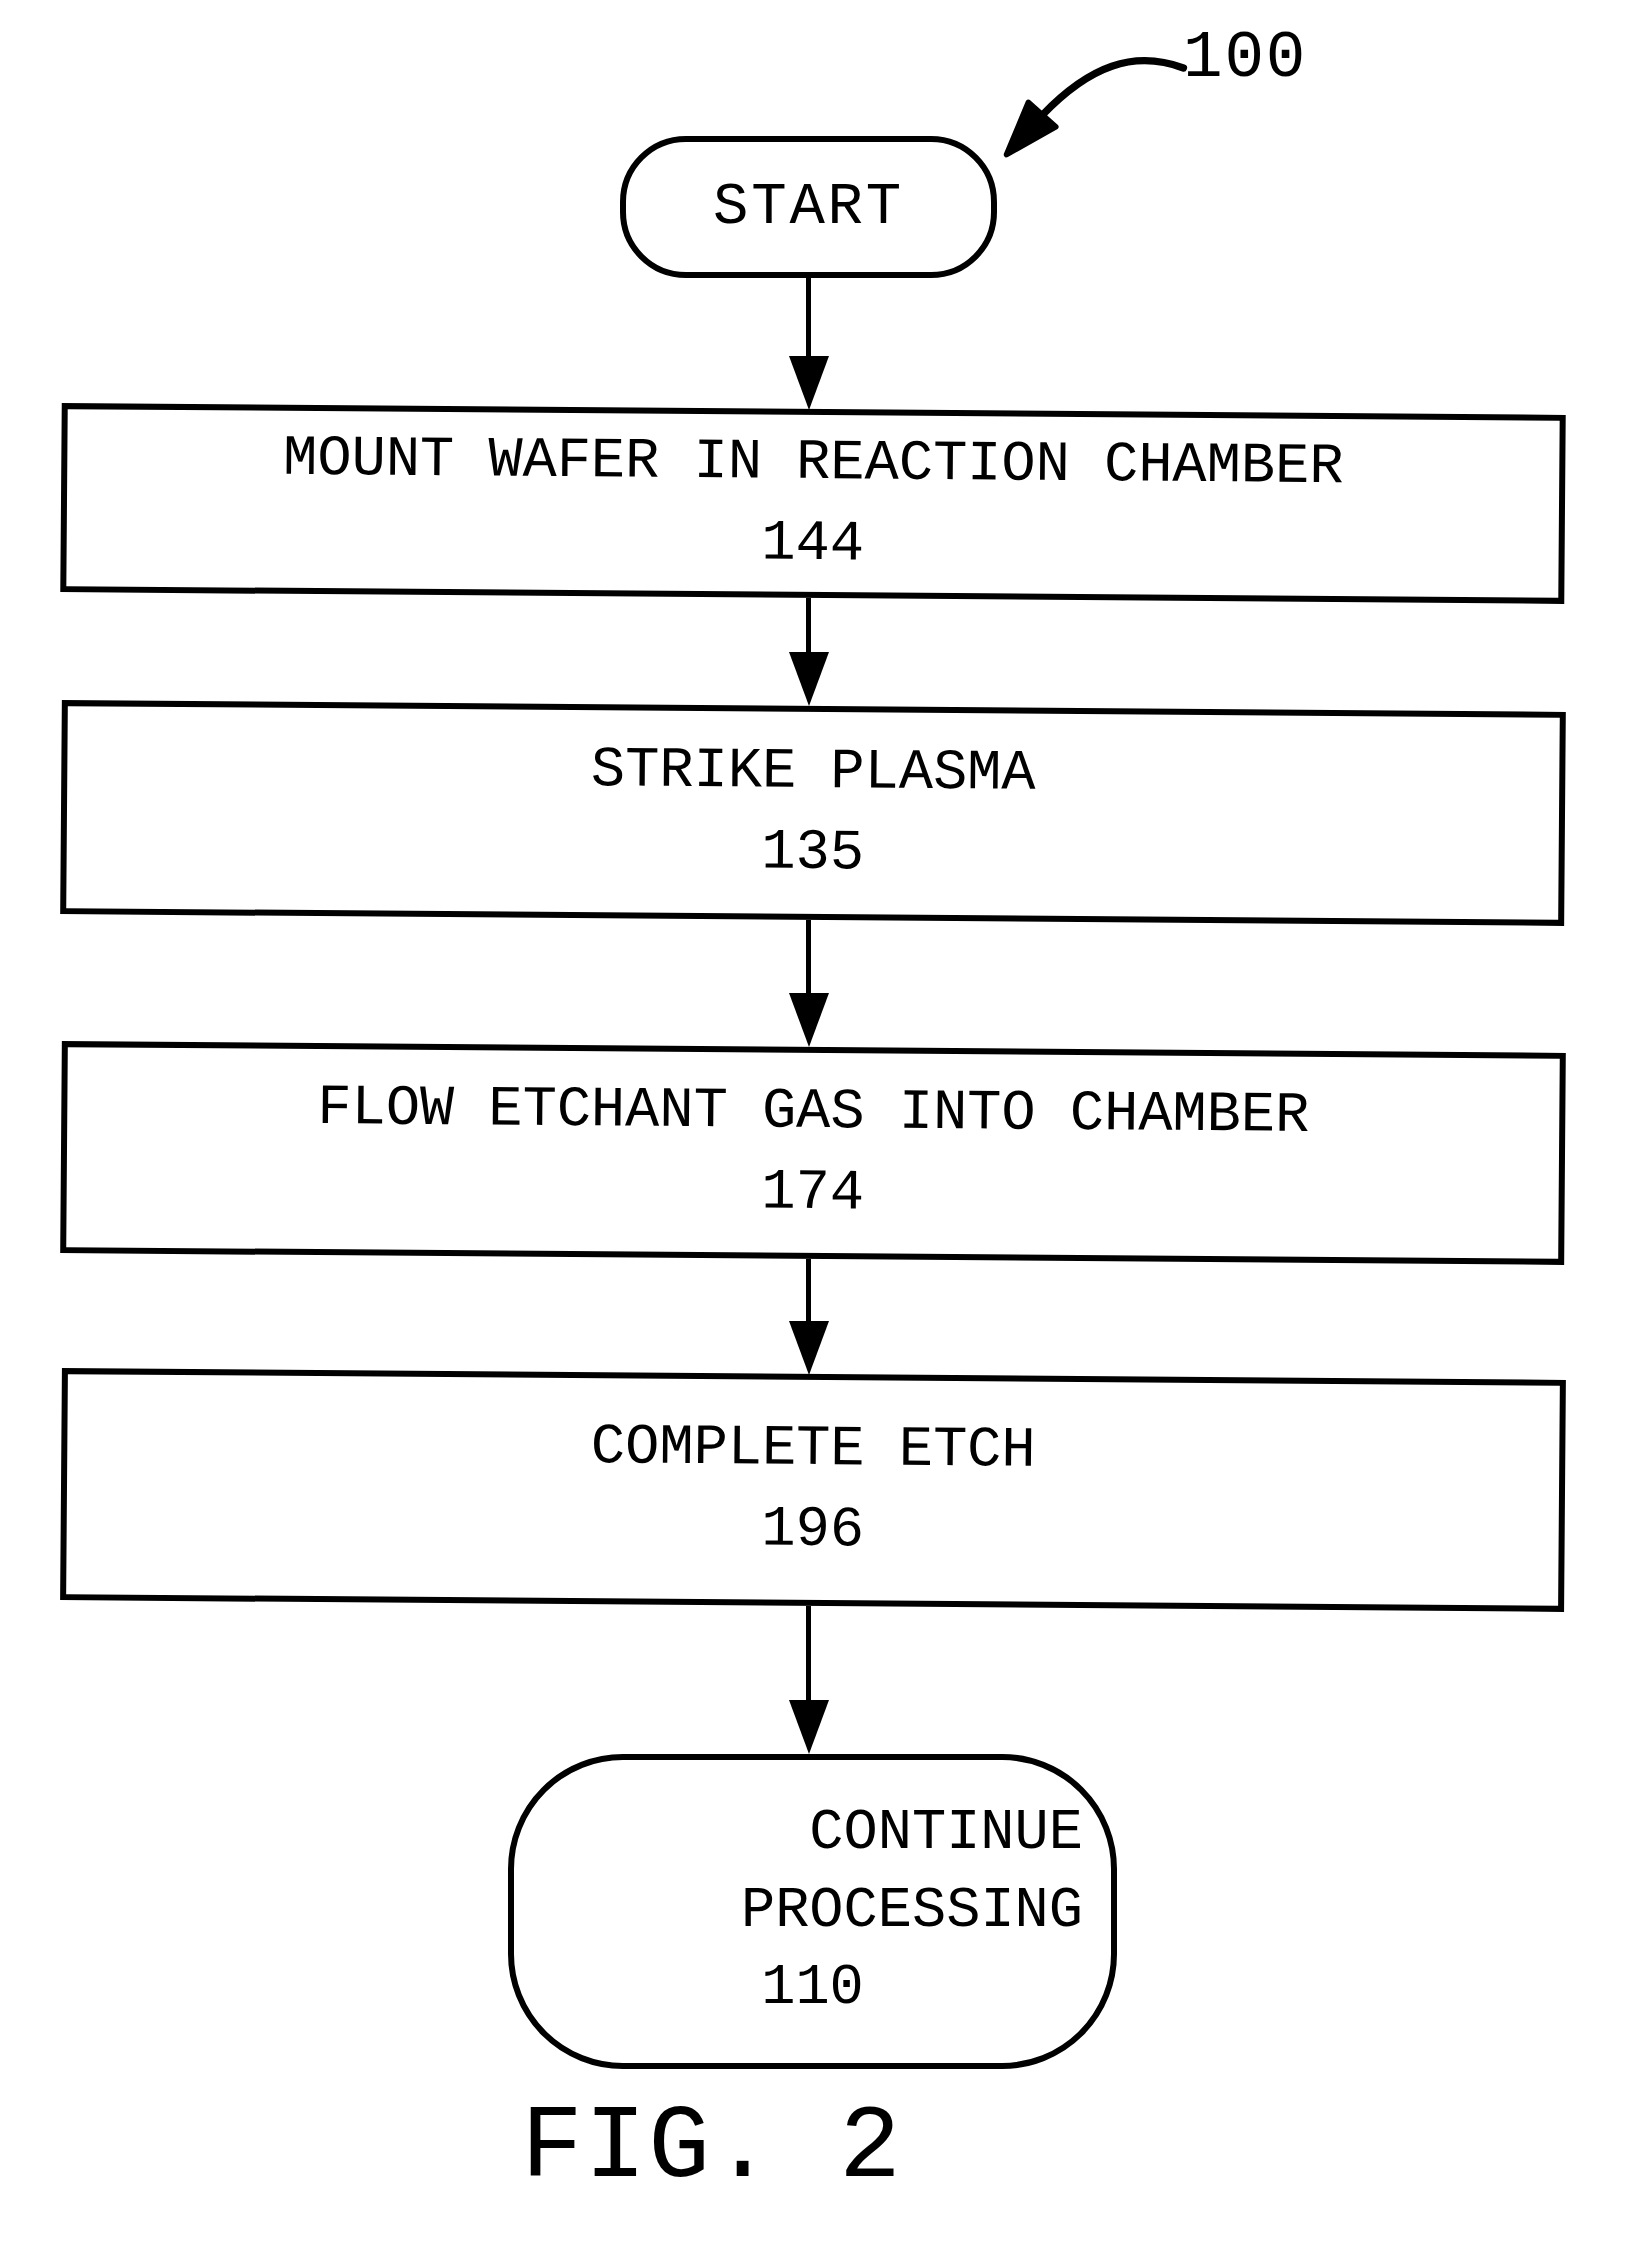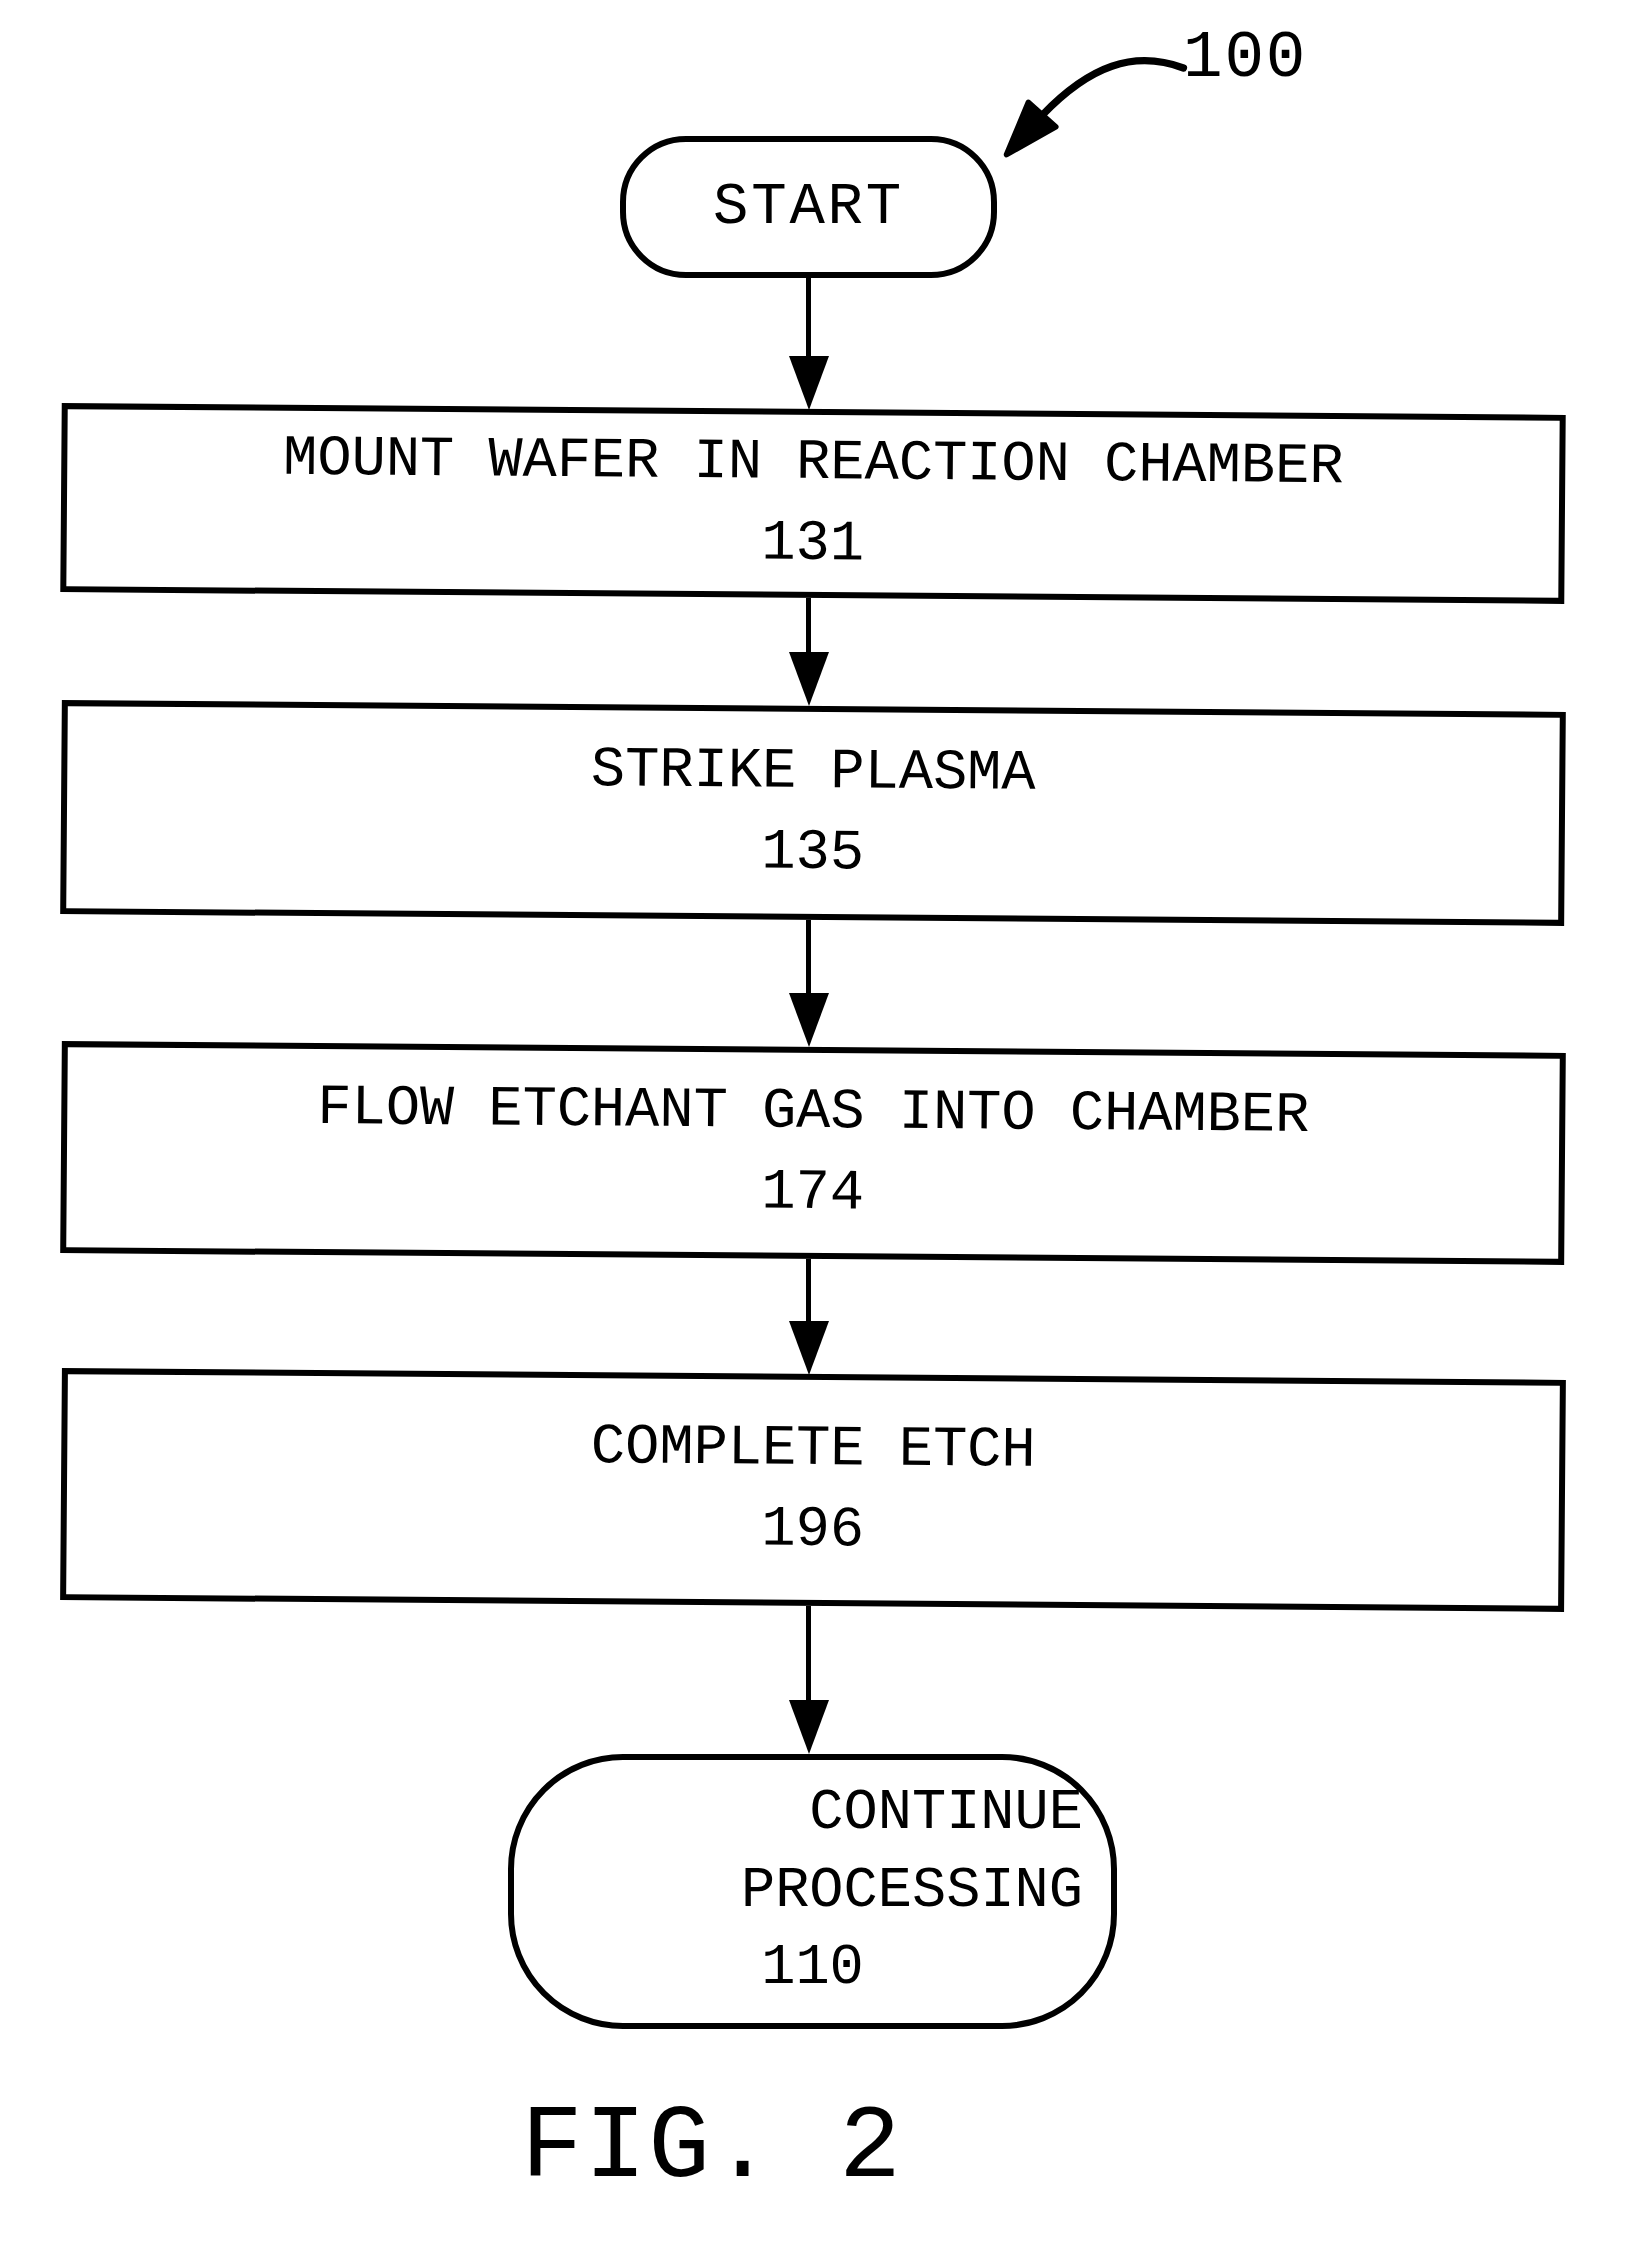--- a/index.html
+++ b/index.html
@@ -51,21 +51,21 @@
     width: 377px;
     height: 142px;
     border-radius: 66px;
     font-size: 59px;
     letter-spacing: 2.8px;
   }
   #node-110 {
     left: 508px;
     top: 1754px;
     width: 609px;
-    height: 275px;
+    height: 315px;
     border-radius: 115px;
     font-size: 57px;
     line-height: 1.36;
     padding: 8px 28px;
   }
 
   
   .process-box {
     position: absolute;
     left: 61px;
@@ -139,21 +139,21 @@
     <span>START</span>
   </div>
 
   <div class="varrow" id="arrow-1">
     <div class="shaft"></div>
     <div class="head"></div>
   </div>
 
   <div class="process-box" id="node-102">
     <div>MOUNT WAFER IN REACTION CHAMBER</div>
-    <div>131</div>
+    <div>144</div>
   </div>
 
   <div class="varrow" id="arrow-2">
     <div class="shaft"></div>
     <div class="head"></div>
   </div>
 
   <div class="process-box" id="node-104">
     <div>STRIKE PLASMA</div>
     <div>135</div>

